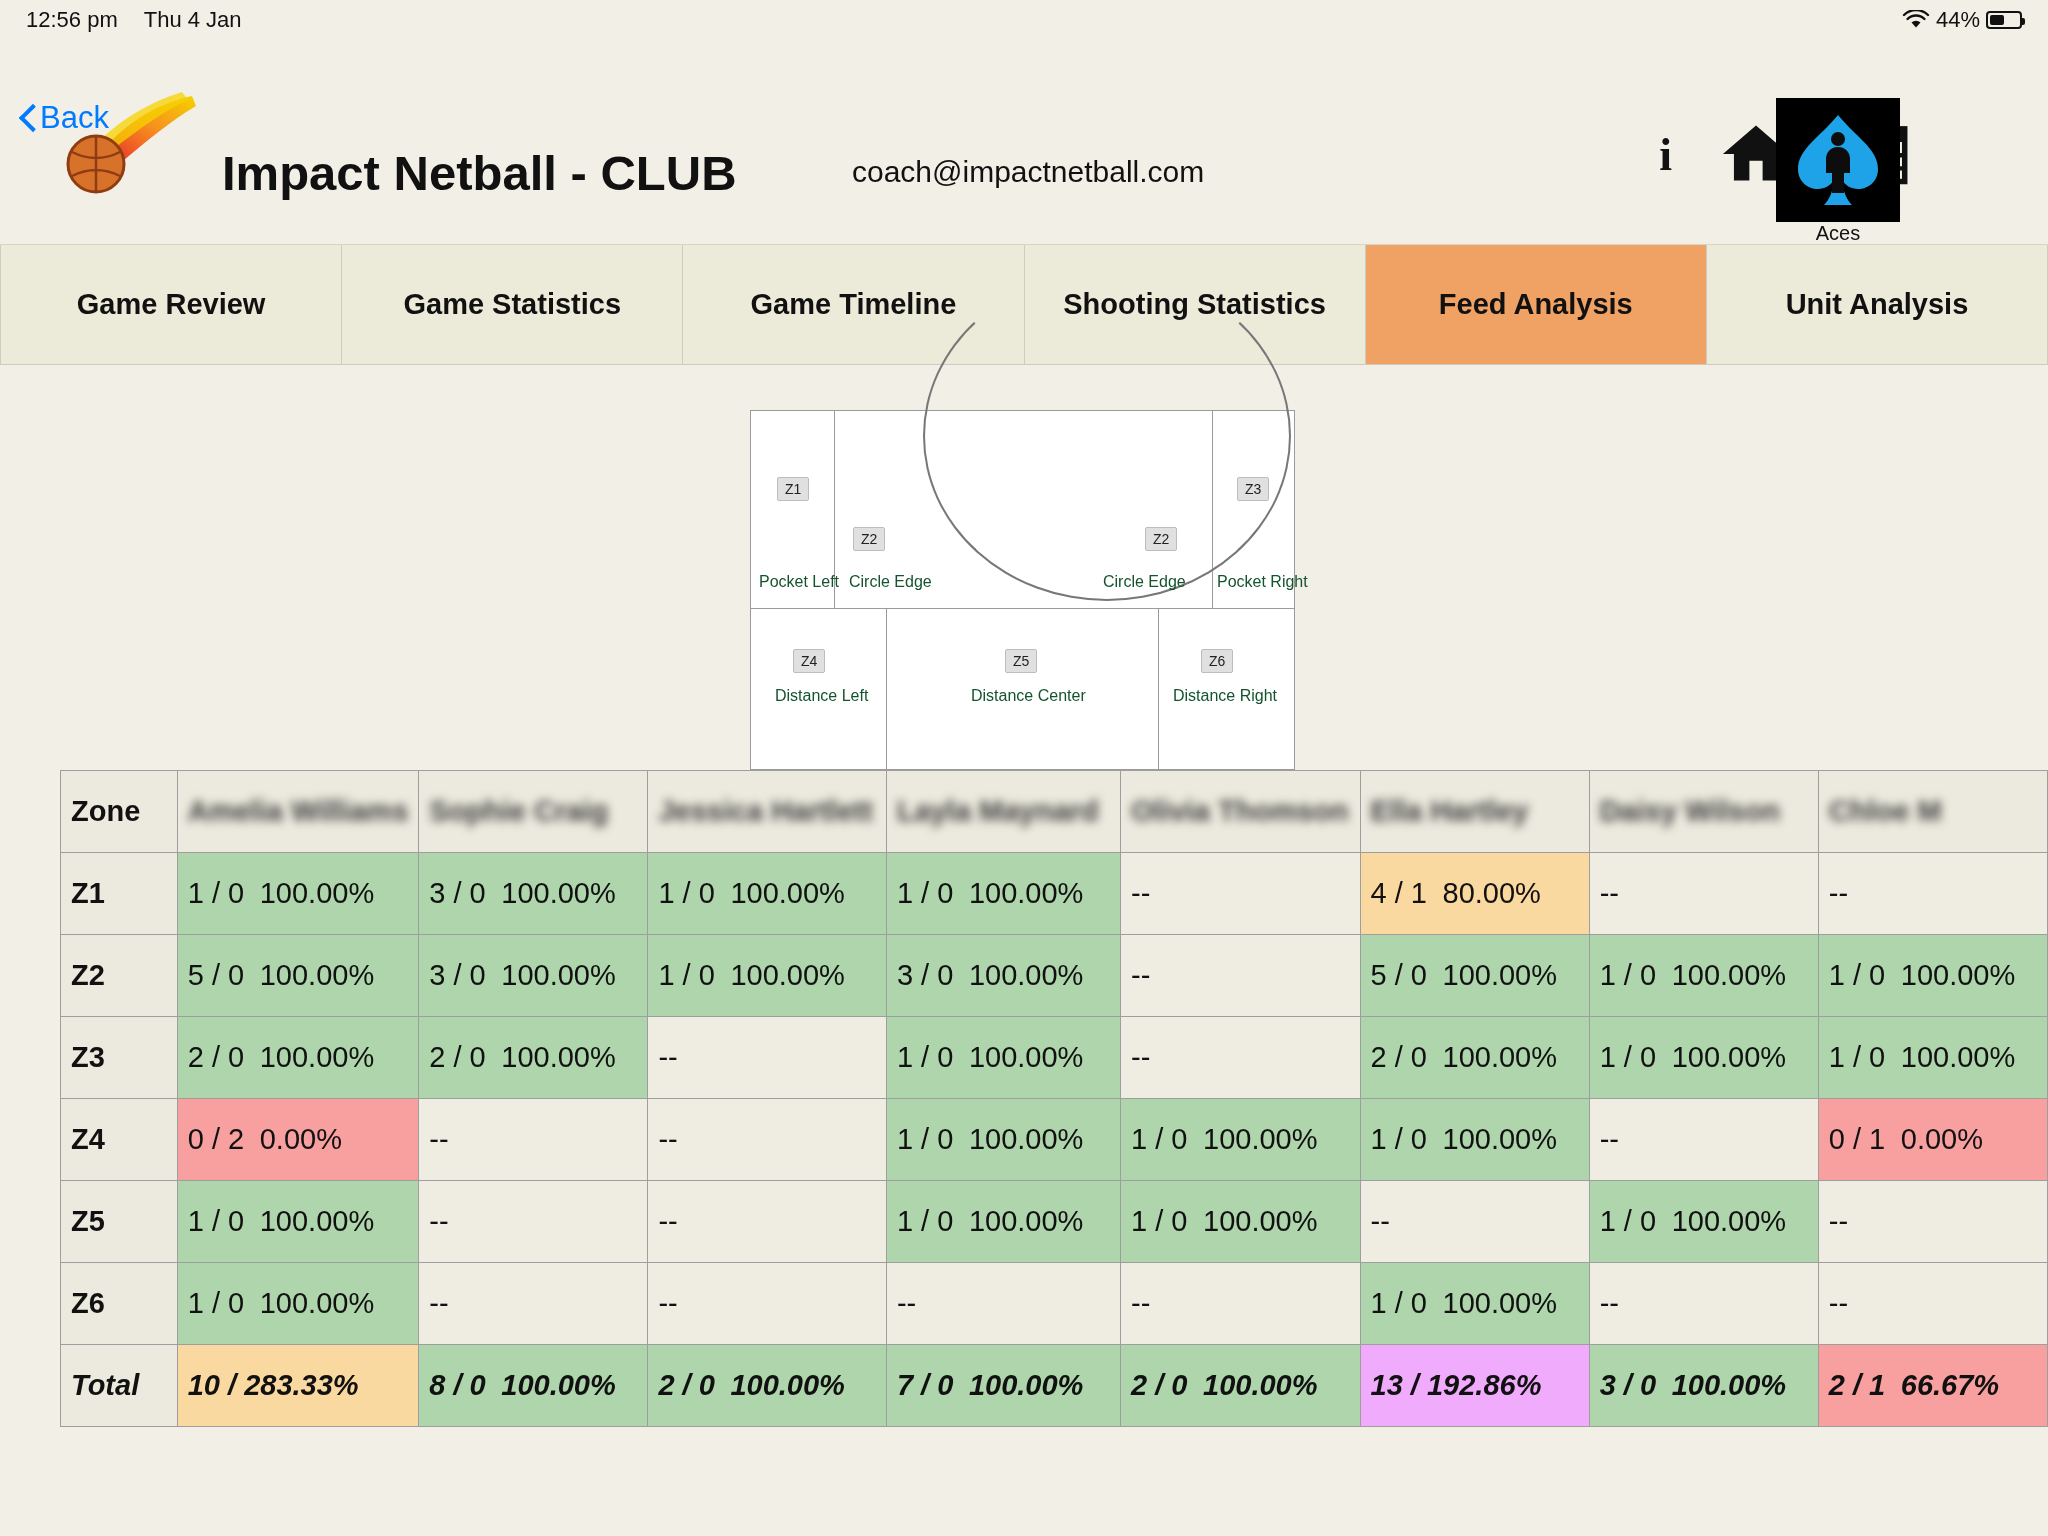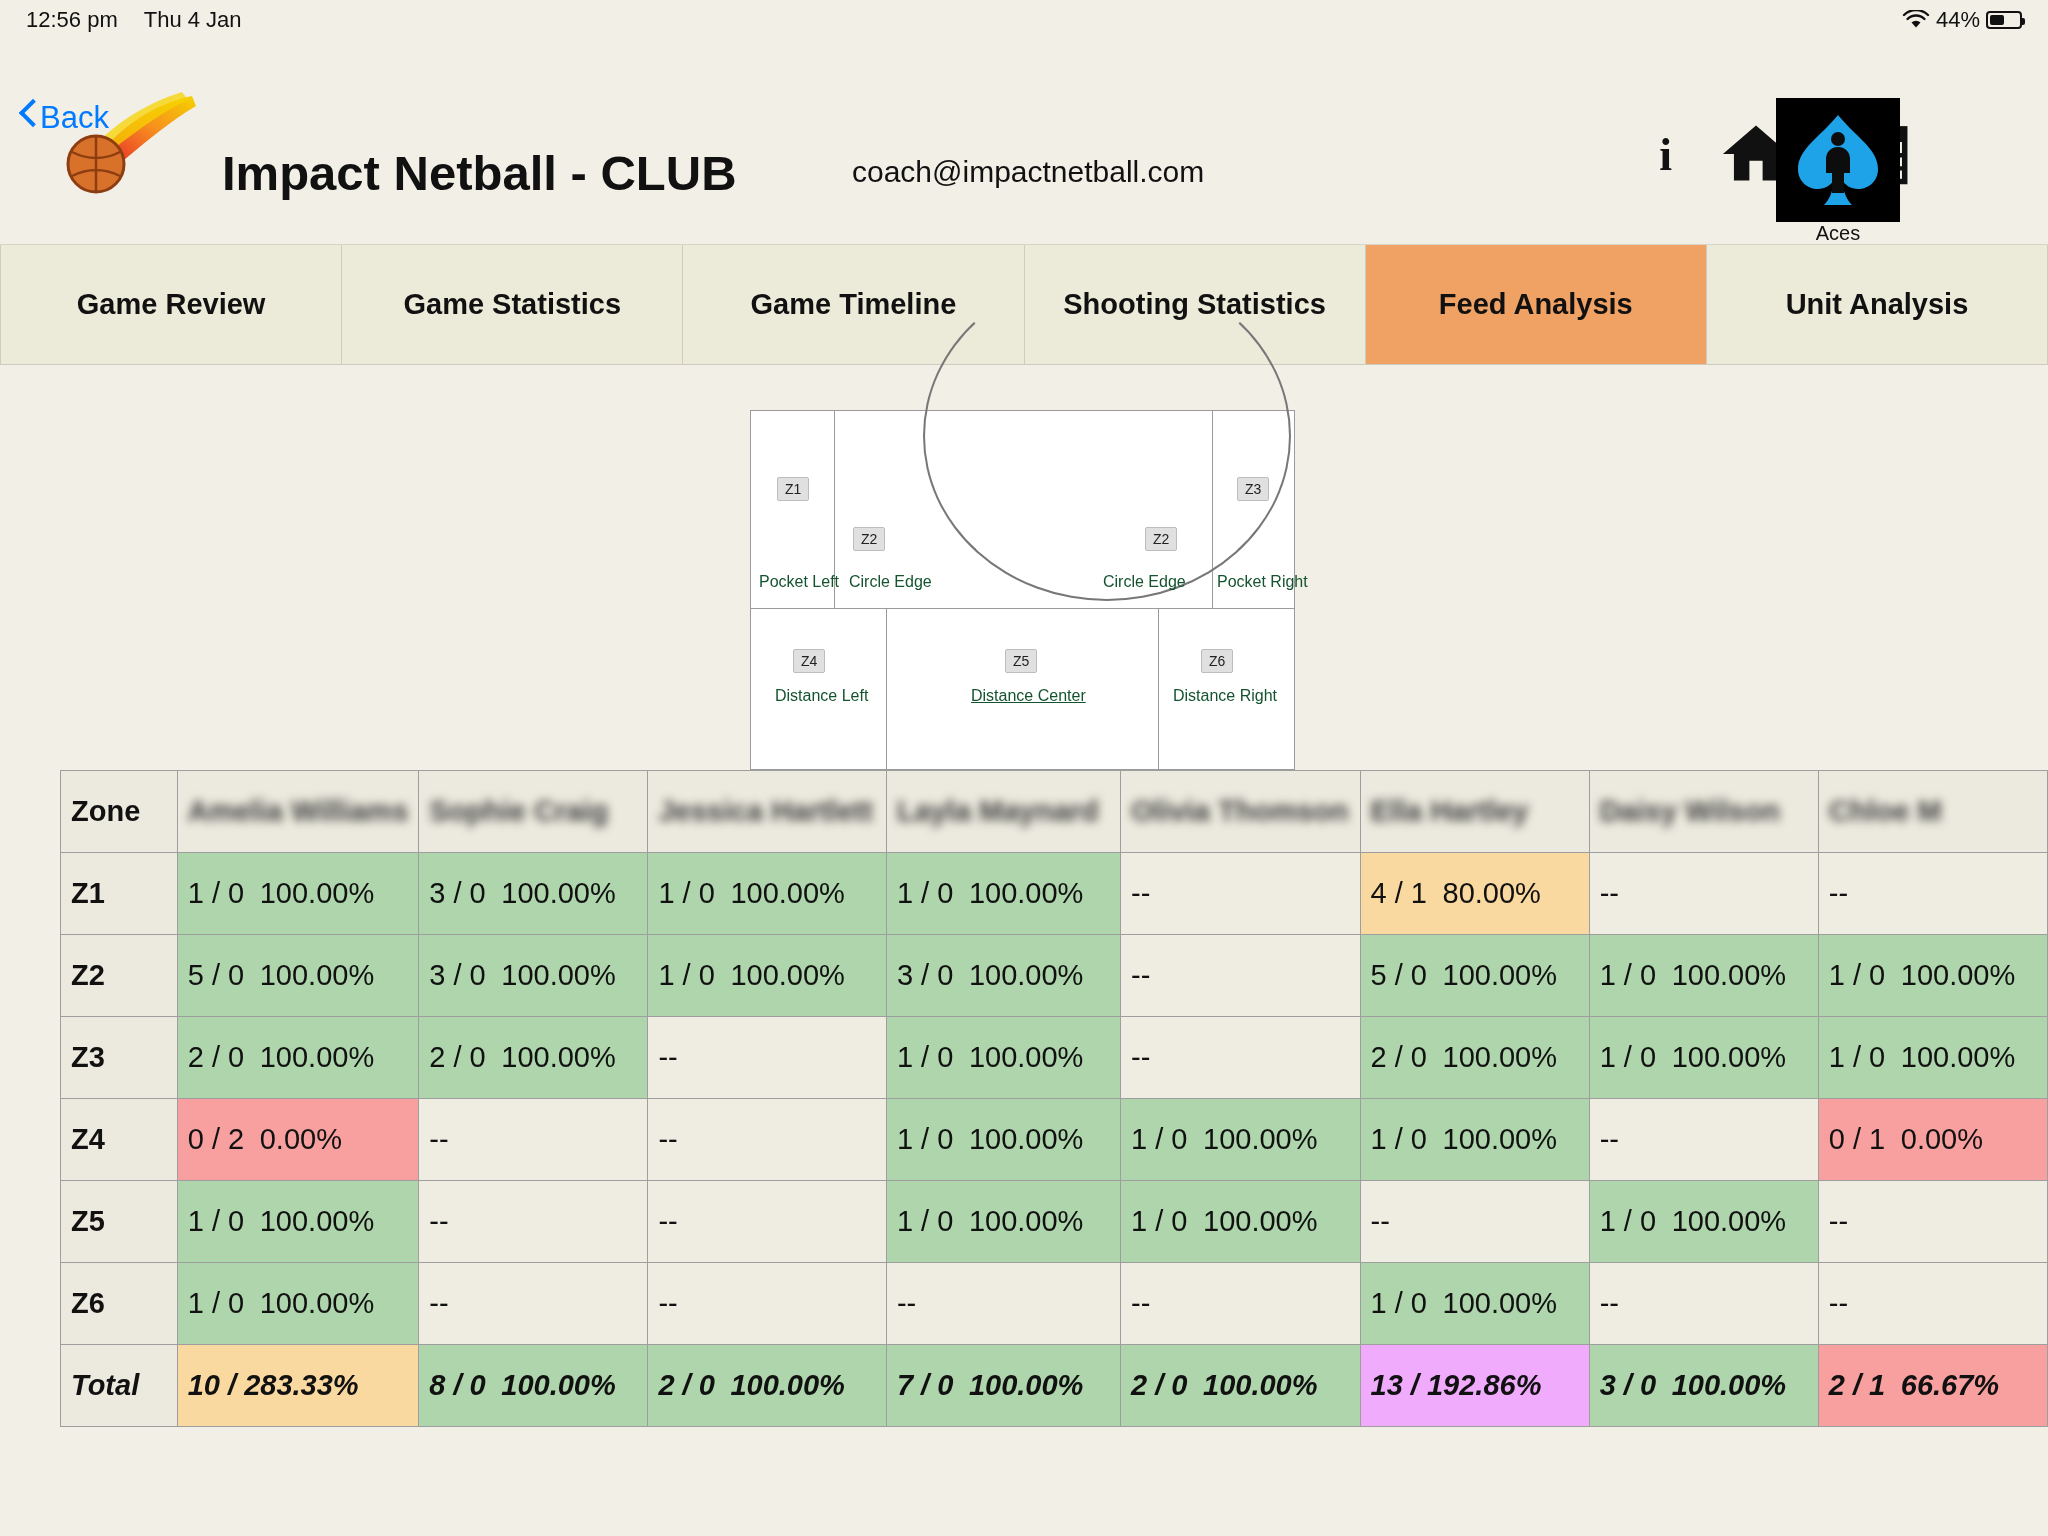--- a/index.html
+++ b/index.html
@@ -41,21 +41,21 @@
 
   
   .header {
     height: 205px;
     display: flex; align-items: center;
     padding: 0 26px;
     border-bottom: 1px solid #d8d4c8;
     position: relative;
   }
   .back {
-    display: flex; align-items: flex-start; gap: 6px;
+    display: flex; align-items: center; gap: 6px;
     color: #007aff; font-size: 31px;
     position: absolute; left: 20px; top: 60px;
   }
   .back .chev {
     width: 14px; height: 26px; position: relative;
   }
   .back .chev::before {
     content: ""; position: absolute; left: 3px; top: 3px;
     width: 16px; height: 16px;
     border-left: 4px solid #007aff; border-bottom: 4px solid #007aff;
@@ -285,21 +285,21 @@
       <span class="zlabel" style="left:4px; top:162px;">Pocket Right</span>
     </div>
   </div>
   <div class="court-bottom">
     <div class="cell" style="left:0; width:136px;">
       <span class="zbox" style="left:42px; top:40px;">Z4</span>
       <span class="zlabel" style="left:24px; top:78px;">Distance Left</span>
     </div>
     <div class="cell" style="left:136px; width:272px;">
       <span class="zbox" style="left:118px; top:40px;">Z5</span>
-      <span class="zlabel" style="left:84px; top:78px;text-decoration:underline;">Distance Center</span>
+      <span class="zlabel" style="left:84px; top:78px;">Distance Center</span>
     </div>
     <div class="cell" style="left:408px; right:0; border-right:none;">
       <span class="zbox" style="left:42px; top:40px;">Z6</span>
       <span class="zlabel" style="left:14px; top:78px;">Distance Right</span>
     </div>
   </div>
 </div>
 
 <div class="table-area">
   <table class="grid" id="feed-table">

